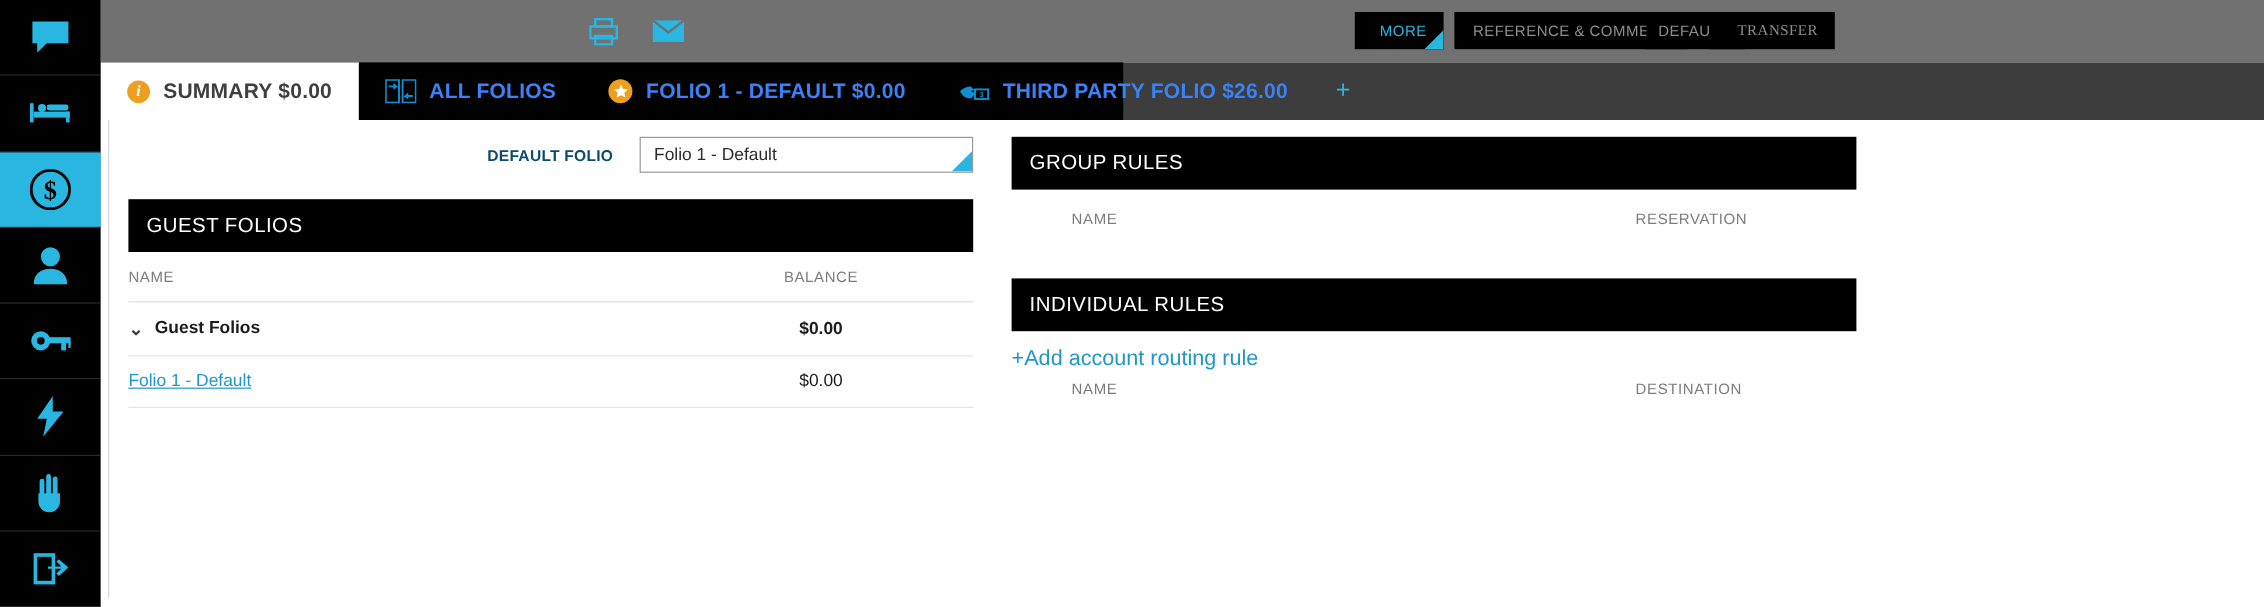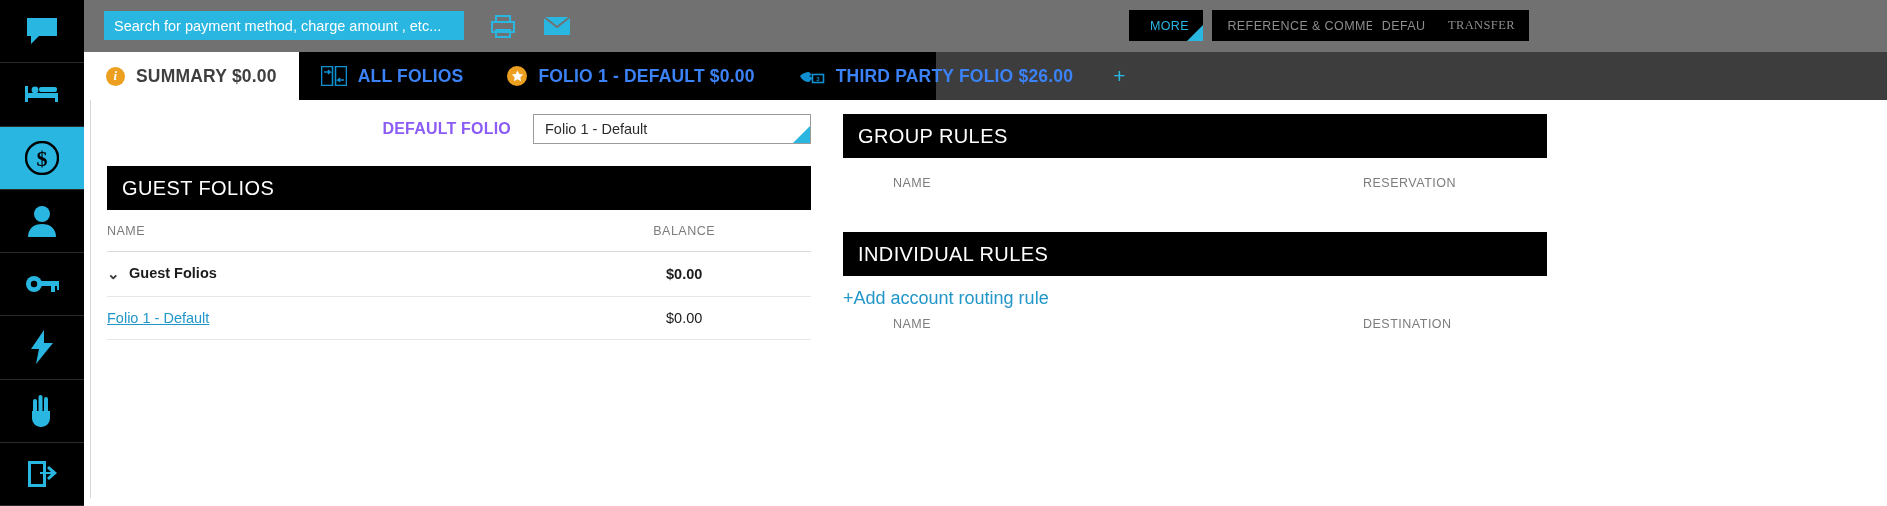--- a/index.html
+++ b/index.html
@@ -115,39 +115,39 @@
 
   
   .col-left  { position: absolute; left: 16px; top: 0; width: 704px; }
   .col-right { position: absolute; left: 752px; top: 0; width: 704px; }
 
   .default-folio-row {
     display: flex; align-items: center; justify-content: flex-end;
     gap: 22px; padding-top: 14px; padding-right: 0;
   }
   .df-label {
-    font-size: 16px; font-weight: bold; color: #8b5cf6; letter-spacing: .2px;
+    font-size: 13px; font-weight: bold; color: #0c4a6e; letter-spacing: .2px;
   }
   .df-select {
     position: relative; width: 278px; height: 30px;
     border: 1px solid #9a9a9a; background: #ffffff;
     display: flex; align-items: center; padding: 0 11px;
     font-size: 14.5px; color: #2b2b2b; cursor: pointer; overflow: hidden;
   }
   .df-select .corner {
     position: absolute; right: 0; bottom: 0;
     width: 0; height: 0;
     border-left: 17px solid transparent;
     border-bottom: 17px solid #29b6e0;
   }
 
   .panel-head {
     background: #000000; color: #ffffff; height: 44px;
     display: flex; align-items: center; padding: 12px 15px;
-    font-size: 20px; letter-spacing: .4px;
+    font-size: 17px; letter-spacing: .4px;
   }
   .gf-panel { margin-top: 22px; }
 
   table.grid { width: 100%; border-collapse: collapse; }
   table.grid th {
     font-size: 12.5px; color: #7c7c7c; font-weight: normal;
     letter-spacing: .5px; padding: 14px 0 13px 0; text-align: left;
     border-bottom: 1px solid #dbdbdb;
   }
   table.grid th.right, table.grid td.right { text-align: center; }
@@ -258,21 +258,20 @@
         <svg width="30" height="30" viewBox="0 0 30 30">
           <rect class="side-ico" x="1" y="2" width="18" height="26"></rect>
           <rect x="4" y="5" width="12" height="20" fill="#000"></rect>
           <path class="side-ico" d="M13 13h11l-4-4 2-2 8 7-8 7-2-2 4-4H13z"></path>
         </svg>
       </span>
     </div>
   </div>
 
   <div class="toolbar">
-    <input class="search-box" type="text" placeholder="Search for payment method, charge amount , etc..." style="">
     <div class="tb-icon" id="print-ico">
       <svg width="24" height="23" viewBox="0 0 24 23">
         <rect x="5" y="1" width="14" height="6" fill="none" stroke="#29b6e0" stroke-width="2"></rect>
         <rect x="1" y="7" width="22" height="10" fill="none" stroke="#29b6e0" stroke-width="2"></rect>
         <rect x="5" y="15" width="14" height="7" fill="none" stroke="#29b6e0" stroke-width="2"></rect>
       </svg>
     </div>
     <div class="tb-icon" id="mail-ico">
       <svg width="28" height="20" viewBox="0 0 28 20">
         <rect x="1" y="1" width="26" height="18" fill="#29b6e0"></rect>

